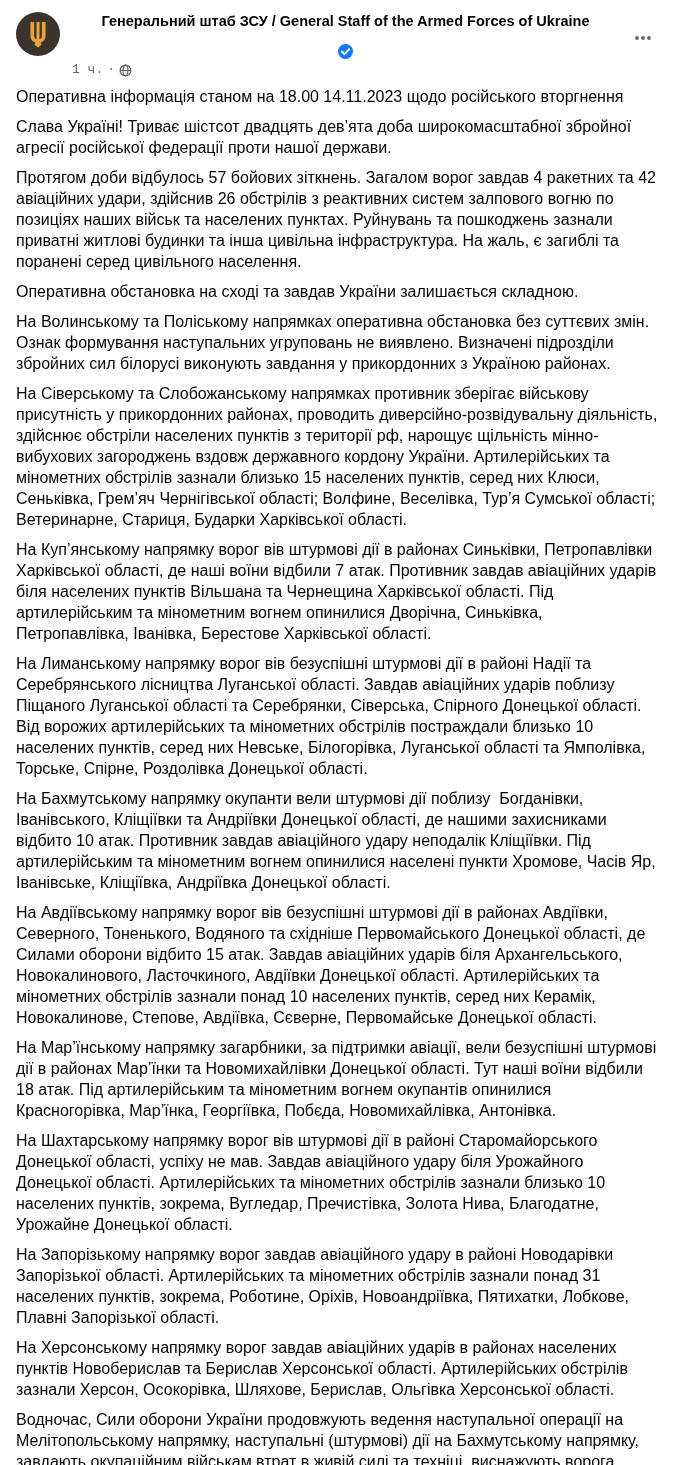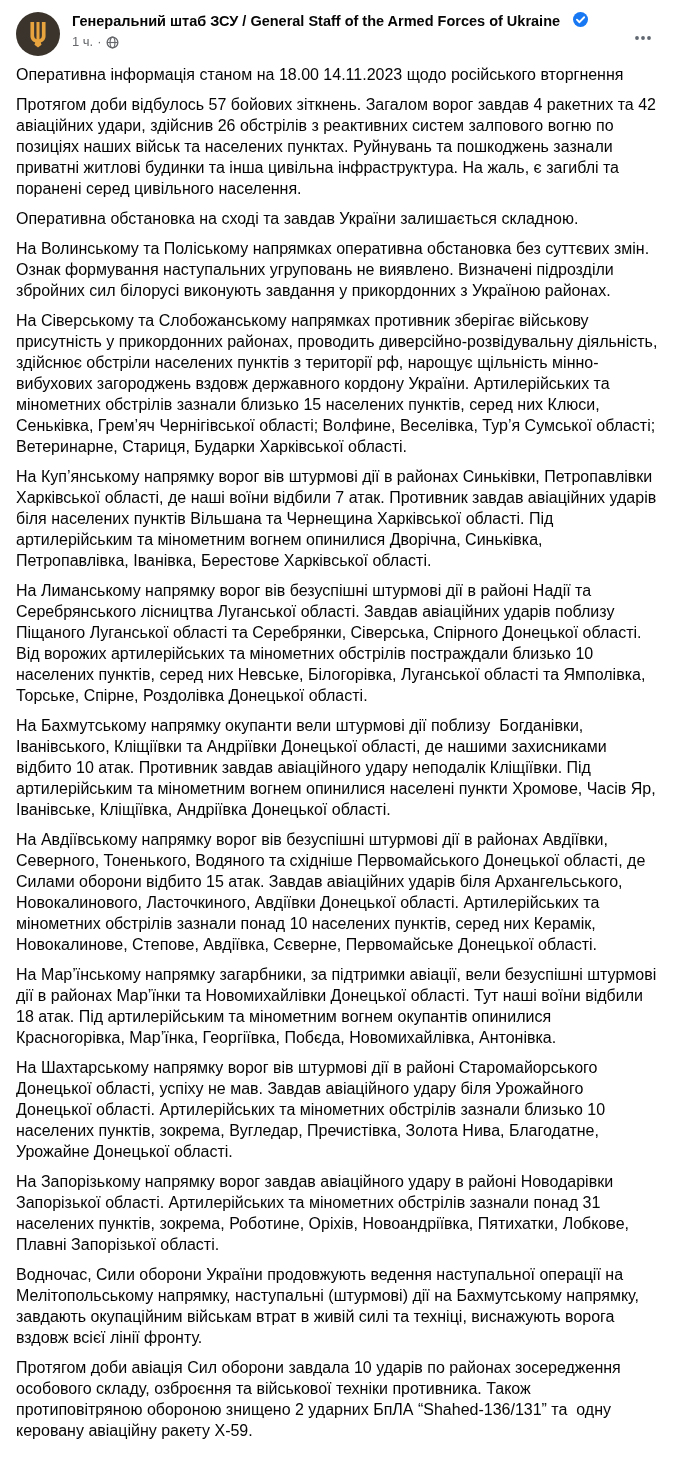--- a/index.html
+++ b/index.html
@@ -26,31 +26,32 @@
   }
   .avatar{
     width:44px;height:44px;border-radius:50%;
     background:var(--avatar-bg);
     display:flex;align-items:center;justify-content:center;
     flex:0 0 44px;
     cursor:pointer;
   }
   .header-text{margin-left:12px;min-width:0;flex:1;padding-right:40px;}
   .title-row{
-    display:flex;align-items:flex-start;gap:13px;
+    display:flex;align-items:center;gap:13px;
     line-height:19px;
+    flex-direction:column;
   }
   .page-name{
     font-size:14.5px;font-weight:700;color:var(--text);
     cursor:pointer;
   }
   .verified{display:inline-flex;flex:0 0 auto;}
   .meta-row{
     display:flex;align-items:center;gap:4px;
-    color:var(--muted);font-size:13px;margin-top:3px;line-height:16px;
+    color:var(--muted);font-size:13px;margin-top:3px;line-height:16px;font-family:Liberation Mono, monospace;
   }
   .meta-row .timestamp{cursor:pointer;}
   .more-btn{
     position:absolute;right:16px;top:22px;
     width:32px;height:32px;border-radius:50%;
     display:flex;align-items:center;justify-content:center;
     cursor:pointer;
   }
   .post-body{padding:2px 16px 14px 16px;}
   .post-body p{
@@ -107,29 +108,31 @@
           <circle cx="10" cy="10" r="1.9" fill="#606770"></circle>
           <circle cx="16" cy="10" r="1.9" fill="#606770"></circle>
         </svg>
       </span>
     </div>
 
   </div>
 
   <div class="post-body">
     <p>Оперативна інформація станом на 18.00 14.11.2023 щодо російського вторгнення</p>
+    <p>Слава Україні! Триває шістсот двадцять дев’ята доба широкомасштабної збройної агресії російської федерації проти нашої держави.</p>
     <p>Протягом доби відбулось 57 бойових зіткнень. Загалом ворог завдав 4 ракетних та 42 авіаційних удари, здійснив 26 обстрілів з реактивних систем залпового вогню по позиціях наших військ та населених пунктах. Руйнувань та пошкоджень зазнали приватні житлові будинки та інша цивільна інфраструктура. На жаль, є загиблі та поранені серед цивільного населення.</p>
     <p>Оперативна обстановка на сході та завдав України залишається складною.</p>
     <p>На Волинському та Поліському напрямках оперативна обстановка без суттєвих змін. Ознак формування наступальних угруповань не виявлено. Визначені підрозділи збройних сил білорусі виконують завдання у прикордонних з Україною районах.</p>
     <p>На Сіверському та Слобожанському напрямках противник зберігає військову присутність у прикордонних районах, проводить диверсійно-розвідувальну діяльність, здійснює обстріли населених пунктів з території рф, нарощує щільність мінно-вибухових загороджень вздовж державного кордону України. Артилерійських та мінометних обстрілів зазнали близько 15 населених пунктів, серед них Клюси, Сеньківка, Грем’яч Чернігівської області; Волфине, Веселівка, Тур’я Сумської області; Ветеринарне, Стариця, Бударки Харківської області.</p>
     <p>На Куп’янському напрямку ворог вів штурмові дії в районах Синьківки, Петропавлівки Харківської області, де наші воїни відбили 7 атак. Противник завдав авіаційних ударів біля населених пунктів Вільшана та Чернещина Харківської області. Під артилерійським та мінометним вогнем опинилися Дворічна, Синьківка, Петропавлівка, Іванівка, Берестове Харківської області.</p>
     <p>На Лиманському напрямку ворог вів безуспішні штурмові дії в районі Надії та Серебрянського лісництва Луганської області. Завдав авіаційних ударів поблизу Піщаного Луганської області та Серебрянки, Сіверська, Спірного Донецької області. Від ворожих артилерійських та мінометних обстрілів постраждали близько 10 населених пунктів, серед них Невське, Білогорівка, Луганської області та Ямполівка, Торське, Спірне, Роздолівка Донецької області.</p>
     <p>На Бахмутському напрямку окупанти вели штурмові дії поблизу  Богданівки, Іванівського, Кліщіївки та Андріївки Донецької області, де нашими захисниками відбито 10 атак. Противник завдав авіаційного удару неподалік Кліщіївки. Під артилерійським та мінометним вогнем опинилися населені пункти Хромове, Часів Яр, Іванівське, Кліщіївка, Андріївка Донецької області.</p>
     <p>На Авдіївському напрямку ворог вів безуспішні штурмові дії в районах Авдіївки, Северного, Тоненького, Водяного та східніше Первомайського Донецької області, де Силами оборони відбито 15 атак. Завдав авіаційних ударів біля Архангельського, Новокалинового, Ласточкиного, Авдіївки Донецької області. Артилерійських та мінометних обстрілів зазнали понад 10 населених пунктів, серед них Керамік, Новокалинове, Степове, Авдіївка, Сєверне, Первомайське Донецької області.</p>
     <p>На Мар’їнському напрямку загарбники, за підтримки авіації, вели безуспішні штурмові дії в районах Мар’їнки та Новомихайлівки Донецької області. Тут наші воїни відбили 18 атак. Під артилерійським та мінометним вогнем окупантів опинилися Красногорівка, Мар’їнка, Георгіївка, Побєда, Новомихайлівка, Антонівка.</p>
     <p>На Шахтарському напрямку ворог вів штурмові дії в районі Старомайорського Донецької області, успіху не мав. Завдав авіаційного удару біля Урожайного Донецької області. Артилерійських та мінометних обстрілів зазнали близько 10 населених пунктів, зокрема, Вугледар, Пречистівка, Золота Нива, Благодатне, Урожайне Донецької області.</p>
     <p>На Запорізькому напрямку ворог завдав авіаційного удару в районі Новодарівки Запорізької області. Артилерійських та мінометних обстрілів зазнали понад 31 населених пунктів, зокрема, Роботине, Оріхів, Новоандріївка, Пятихатки, Лобкове, Плавні Запорізької області.</p>
+    <p>На Херсонському напрямку ворог завдав авіаційних ударів в районах населених пунктів Новоберислав та Берислав Херсонської області. Артилерійських обстрілів зазнали Херсон, Осокорівка, Шляхове, Берислав, Ольгівка Херсонської області.</p>
     <p>Водночас, Сили оборони України продовжують ведення наступальної операції на Мелітопольському напрямку, наступальні (штурмові) дії на Бахмутському напрямку, завдають окупаційним військам втрат в живій силі та техніці, виснажують ворога вздовж всієї лінії фронту.</p>
     <p>Протягом доби авіація Сил оборони завдала 10 ударів по районах зосередження особового складу, озброєння та військової техніки противника. Також протиповітряною обороною знищено 2 ударних БпЛА “Shahed-136/131” та  одну керовану авіаційну ракету Х-59.</p>
 
   </div>
 
 </div>
 
 </body></html>

